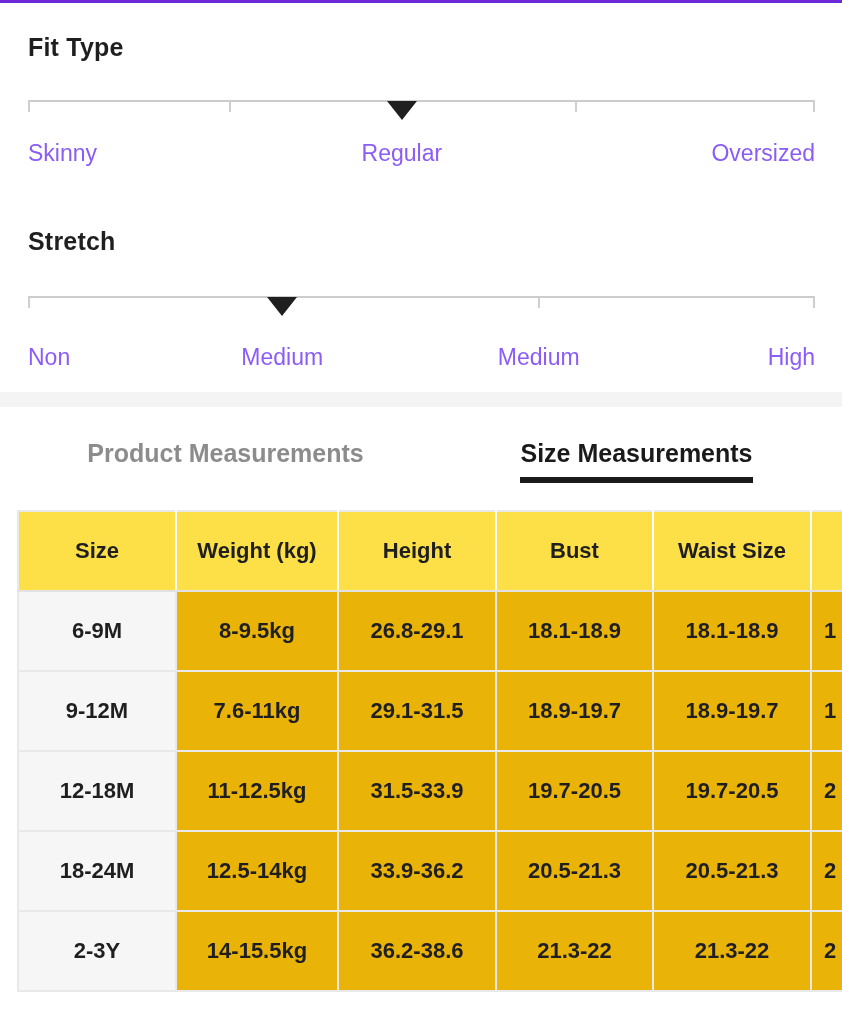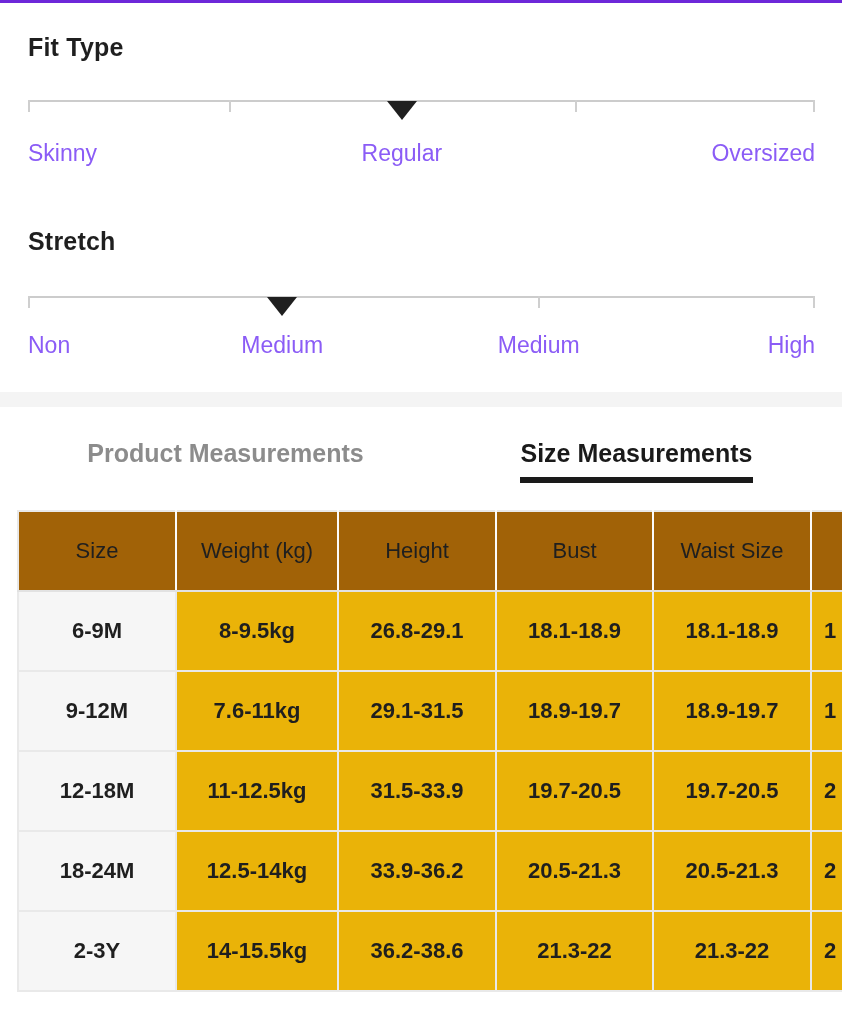--- a/index.html
+++ b/index.html
@@ -22,21 +22,21 @@
   .tick{position:absolute;top:0;width:2px;height:12px;background:#cfcfcf;transform:translateX(-50%);}
   .tick.first{transform:none;}
   .tick.last{transform:translateX(-100%);}
   .marker{
     position:absolute;top:1px;width:0;height:0;transform:translateX(-50%);
     border-left:15px solid transparent;border-right:15px solid transparent;
     border-top:19px solid #1f1f1f;
   }
   .slider-labels{position:absolute;left:28px;right:27px;height:28px;}
   #fit-labels{top:137px;}
-  #stretch-labels{top:329px;text-align:center;}
+  #stretch-labels{top:341px;text-align:center;}
   .slider-label{
     position:absolute;top:0;font-size:23px;color:#8b5cf6;white-space:nowrap;
   }
   .slider-label.left{left:0;}
   .slider-label.right{right:0;}
   .slider-label.center{transform:translateX(-50%);}
   
   .divider-band{position:absolute;left:0;right:0;top:389px;height:15px;background:#f4f4f4;}
   
   .tabs{position:absolute;left:0;right:0;top:428px;height:60px;display:flex;padding-left:20px;}
@@ -48,21 +48,21 @@
   .table-wrap{position:absolute;left:17px;right:0;top:507px;overflow:hidden;}
   table.size-table{
     border-collapse:collapse;table-layout:fixed;width:950px;
     font-size:22px;color:#1f1f1f;
   }
   .size-table th,.size-table td{
     border:2px solid #e9e9e9;height:80px;text-align:center;
     padding:0;box-sizing:border-box;background:#eab308;font-weight:700;
   }
   .size-table thead th{
-    background:#a16207;font-weight:400;
+    background:#fde047;font-weight:700;
     border-left-color:#fbfbfb;border-right-color:#fbfbfb;
     border-top-color:#e9e9e9;border-bottom-color:#e2e2e2;
   }
   .size-table thead th:first-child{border-left-color:#e9e9e9;}
   .size-table tbody th.row-head{background:#f6f6f6;font-weight:700;}
   .size-table td.cut-col,.size-table th.cut-col{text-align:left;padding-left:12px;}
 </style>
 </head>
 <body>
 

